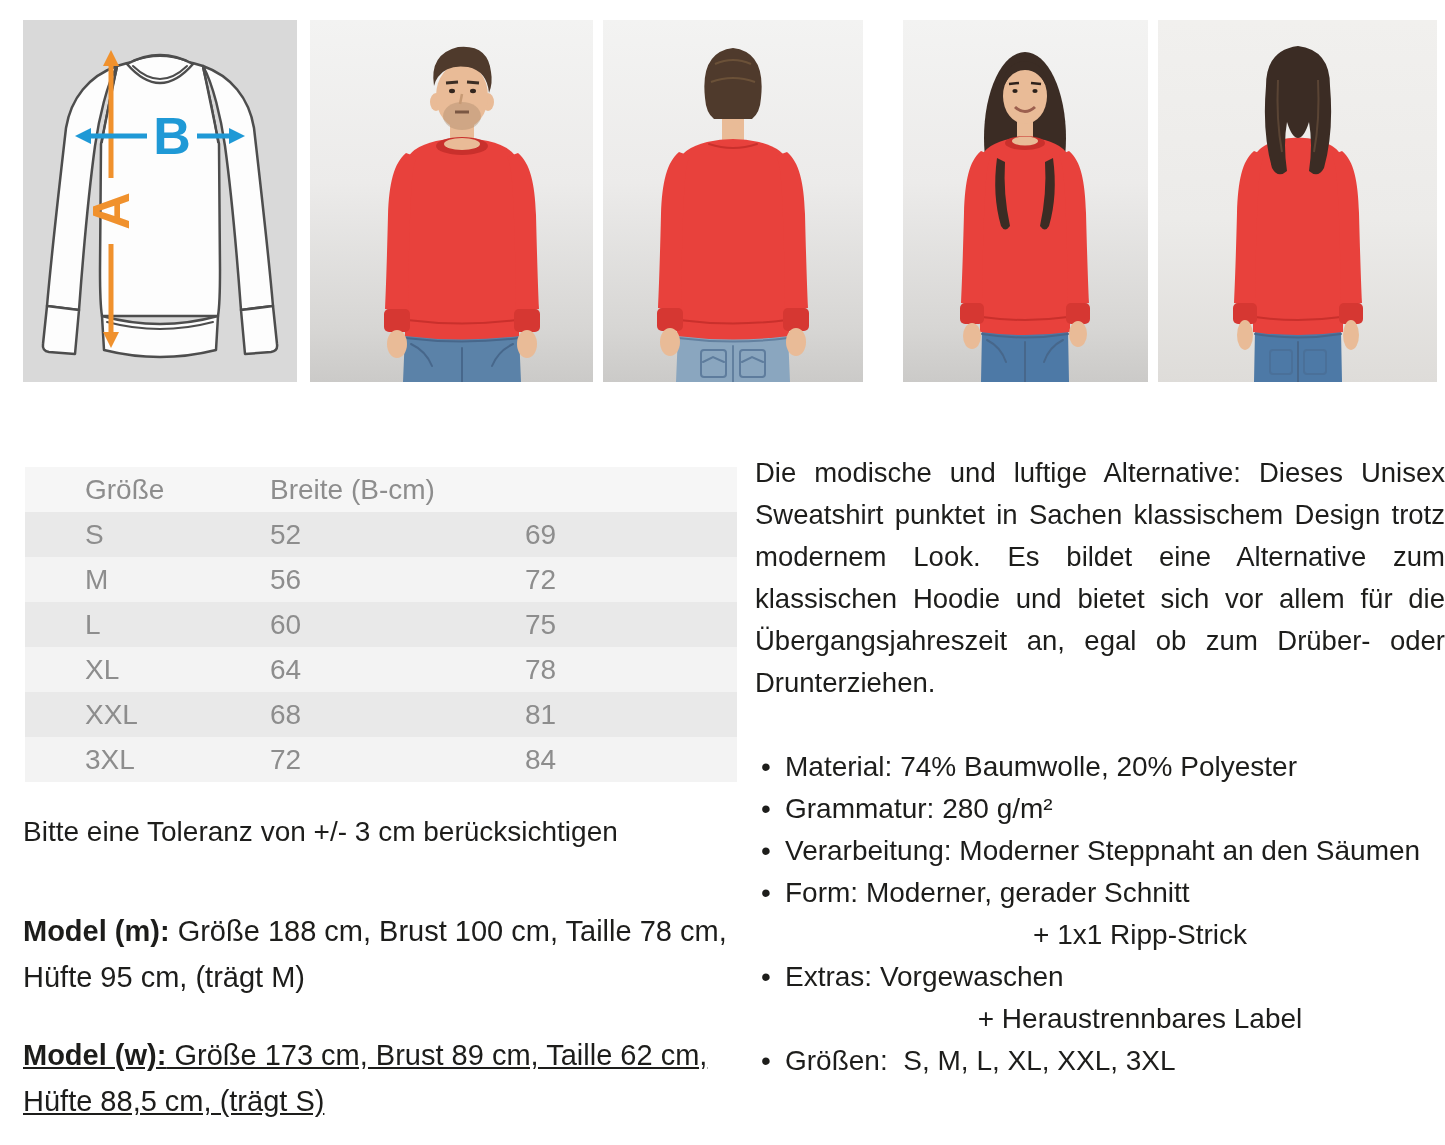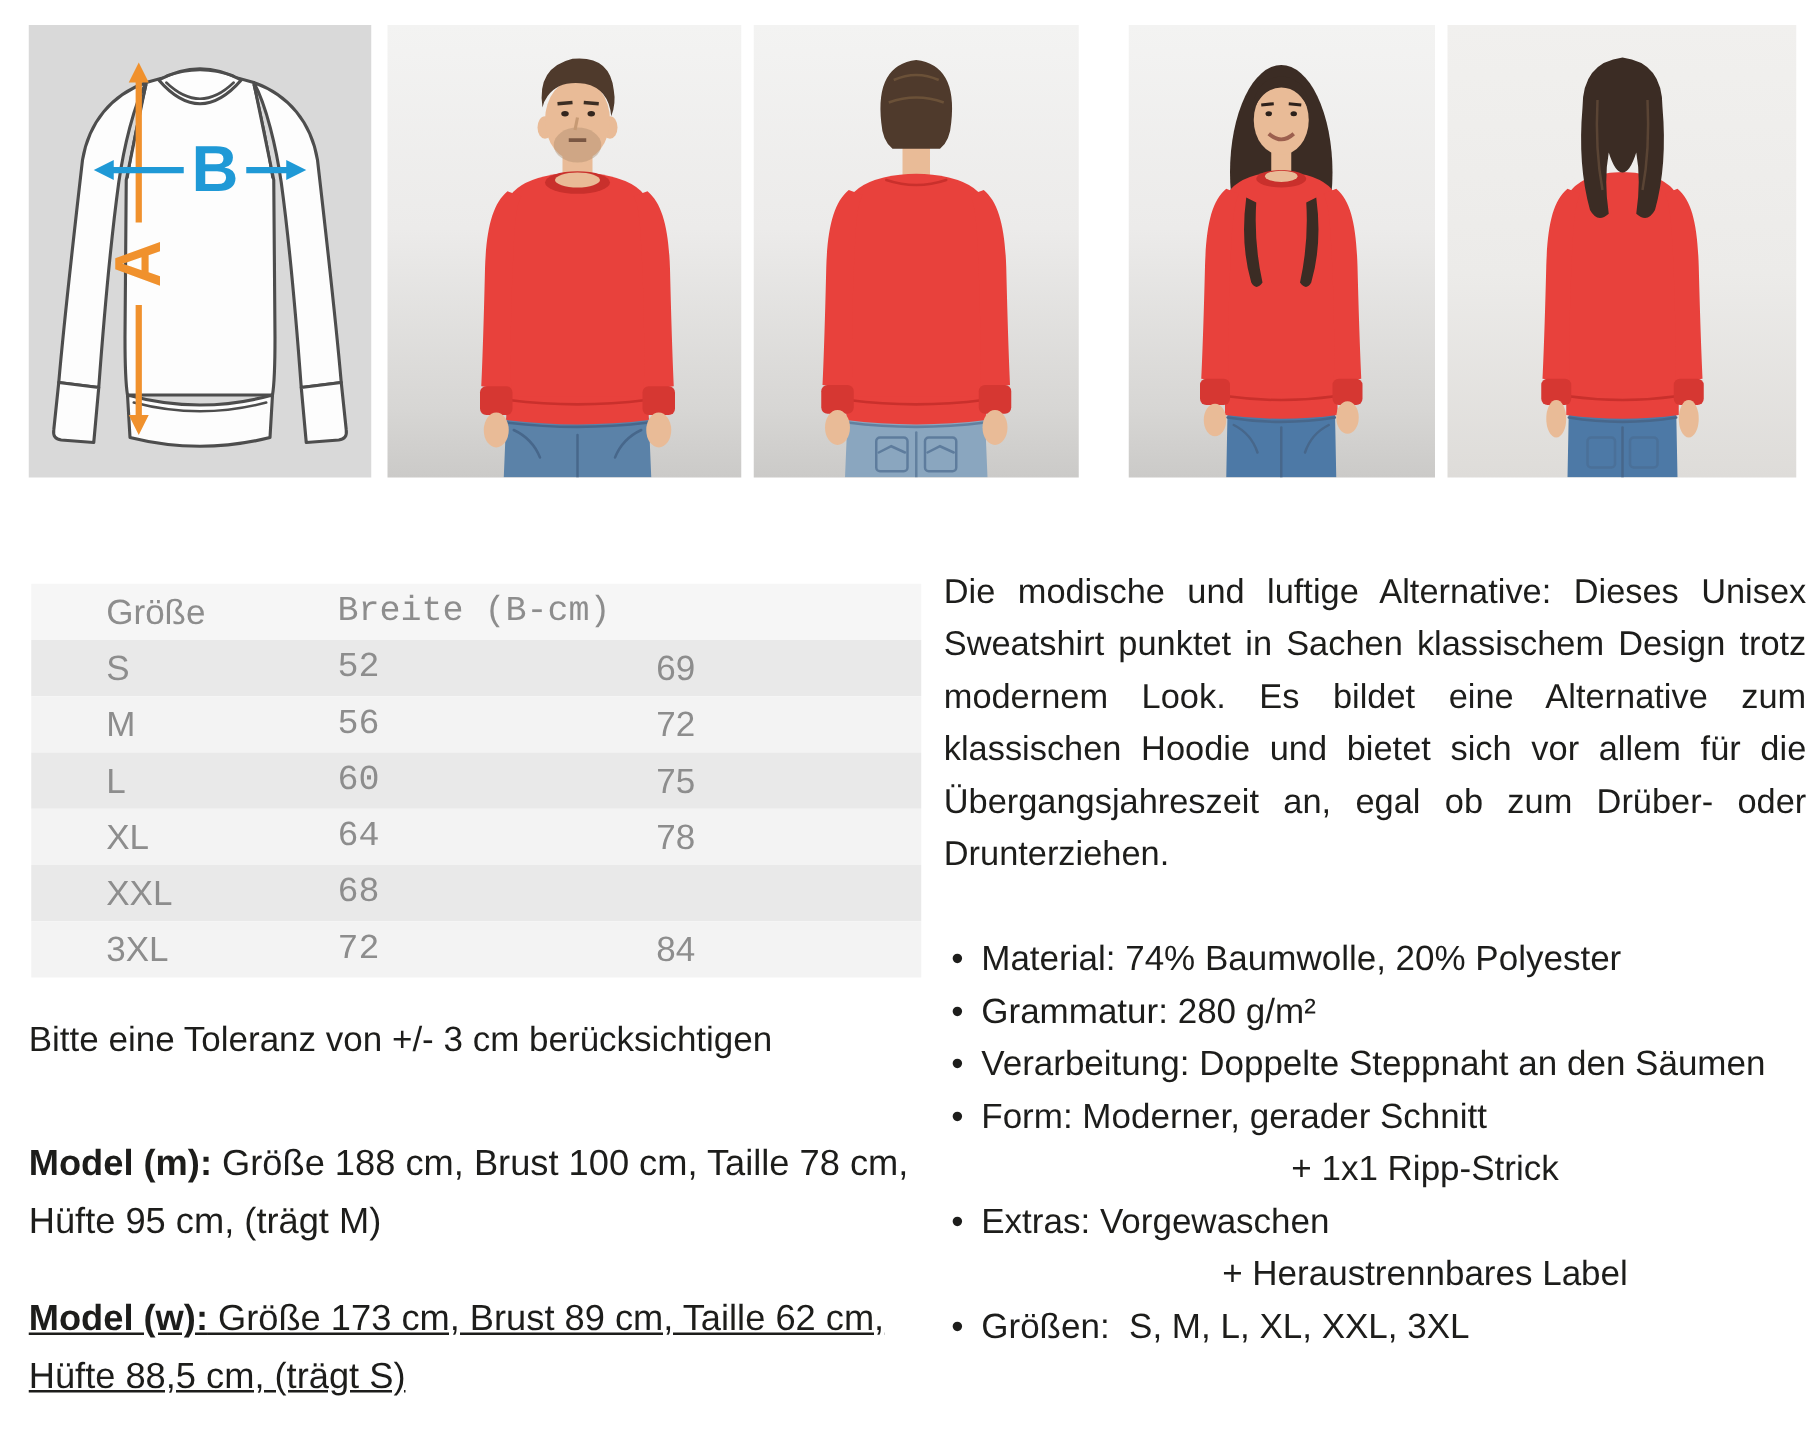--- a/index.html
+++ b/index.html
@@ -41,21 +41,21 @@
   .arr-o{stroke:var(--orange);stroke-width:5;}
   .arr-b{stroke:var(--blue);stroke-width:5;}
   .ah-o{fill:var(--orange);} .ah-b{fill:var(--blue);}
   
   .size-table{position:absolute;left:25px;top:447px;width:712px;font-size:28px;color:var(--table_text);margin-top:20px;}
   .trow{display:flex;height:45px;line-height:45px;}
   .trow.head{background:var(--th_bg);}
   .trow.dark{background:var(--row_dark);}
   .trow.light{background:var(--row_light);}
   .tc1{width:225px;padding-left:60px;box-sizing:border-box;}
-  .tc2{width:250px;padding-left:20px;box-sizing:border-box;font-family:Liberation Mono, monospace;}
+  .tc2{width:250px;padding-left:20px;box-sizing:border-box;}
   .tc3{width:237px;padding-left:25px;box-sizing:border-box;}
   
   .tolerance{position:absolute;left:23px;top:816px;font-size:28px;}
   .model-block{position:absolute;left:23px;width:720px;font-size:29px;line-height:46px;}
   .model-m{top:908px;} .model-w{top:1032px;text-decoration:underline;}
   .model-block b{font-weight:bold;}
   
   .desc-para{position:absolute;left:755px;top:452px;width:690px;font-size:27.5px;line-height:42px;
              text-align:justify;text-align-last:left;}
   .spec-list{position:absolute;left:755px;top:746px;width:690px;font-size:28px;line-height:42px;}
@@ -276,40 +276,41 @@
       <span class="tc3">75</span>
     </div>
     <div class="trow light">
       <span class="tc1">XL</span>
       <span class="tc2">64</span>
       <span class="tc3">78</span>
     </div>
     <div class="trow dark">
       <span class="tc1">XXL</span>
       <span class="tc2">68</span>
+      <span class="tc3">81</span>
     </div>
     <div class="trow light">
       <span class="tc1">3XL</span>
       <span class="tc2">72</span>
       <span class="tc3">84</span>
     </div>
   </div>
 
   <div class="tolerance">Bitte eine Toleranz von +/- 3 cm berücksichtigen</div>
 
   <div class="model-block model-m"><b>Model (m):</b><span> Größe 188 cm, Brust 100 cm, Taille 78 cm, Hüfte 95 cm, (trägt M)</span></div>
 
   <div class="model-block model-w"><b>Model (w):</b><span> Größe 173 cm, Brust 89 cm, Taille 62 cm, Hüfte 88,5 cm, (trägt S)</span></div>
 
   <div class="desc-para">Die modische und luftige Alternative: Dieses Unisex Sweatshirt punktet in Sachen klassischem Design trotz modernem Look. Es bildet eine Alternative zum klassischen Hoodie und bietet sich vor allem für die Übergangsjahreszeit an, egal ob zum Drüber- oder Drunterziehen.</div>
 
   <div class="spec-list">
     <div class="spec-item has-dot">Material: 74% Baumwolle, 20% Polyester</div>
     <div class="spec-item has-dot">Grammatur: 280 g/m²</div>
-    <div class="spec-item has-dot">Verarbeitung: Doppelte Steppnaht an den Säumen</div>
+    <div class="spec-item has-dot">Verarbeitung: Moderner Steppnaht an den Säumen</div>
     <div class="spec-item has-dot">Form: Moderner, gerader Schnitt</div>
     <div class="spec-item cont">+ 1x1 Ripp-Strick</div>
     <div class="spec-item has-dot">Extras: Vorgewaschen</div>
     <div class="spec-item cont">+ Heraustrennbares Label</div>
     <div class="spec-item has-dot">Größen:&nbsp; S, M, L, XL, XXL, 3XL</div>
   </div>
 
 </div>
 
 </body></html>

